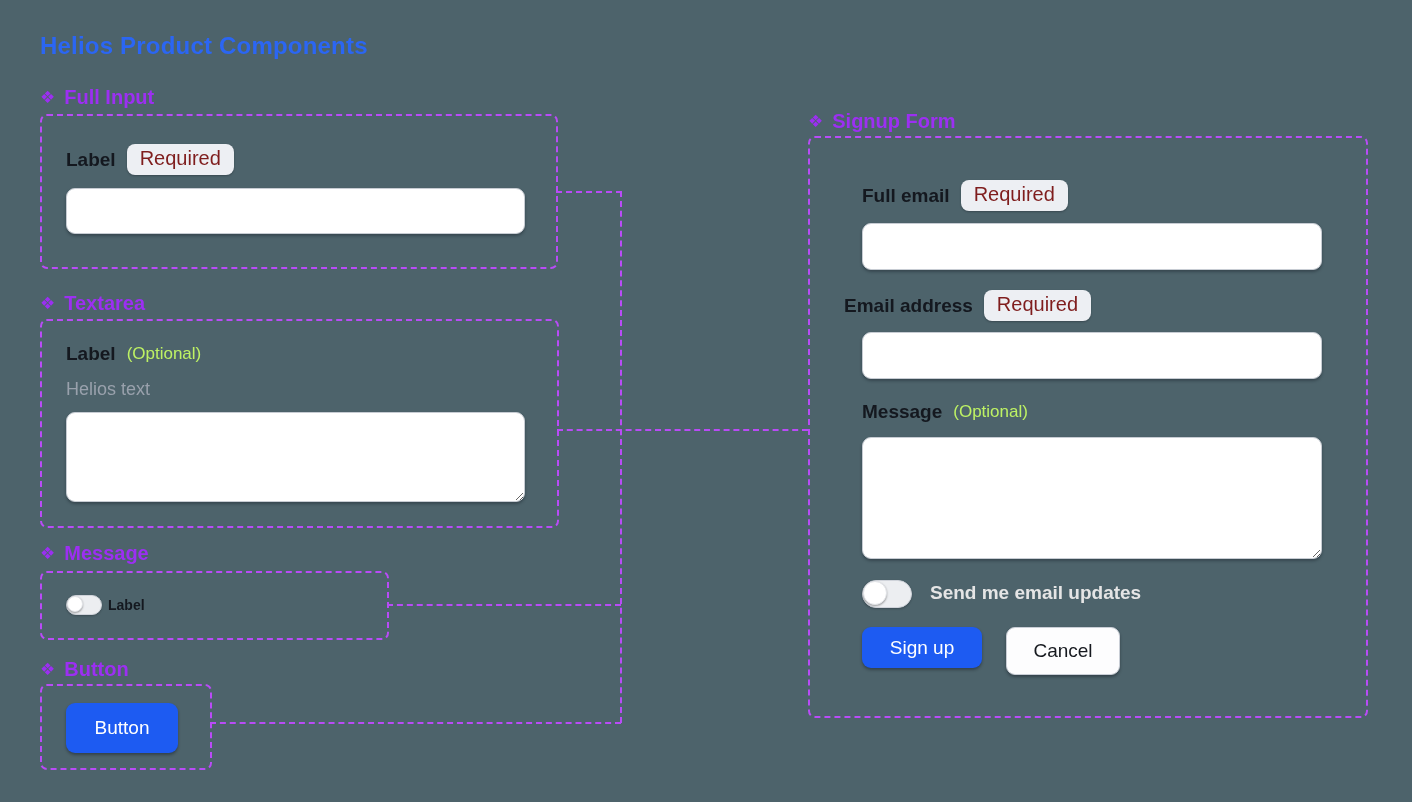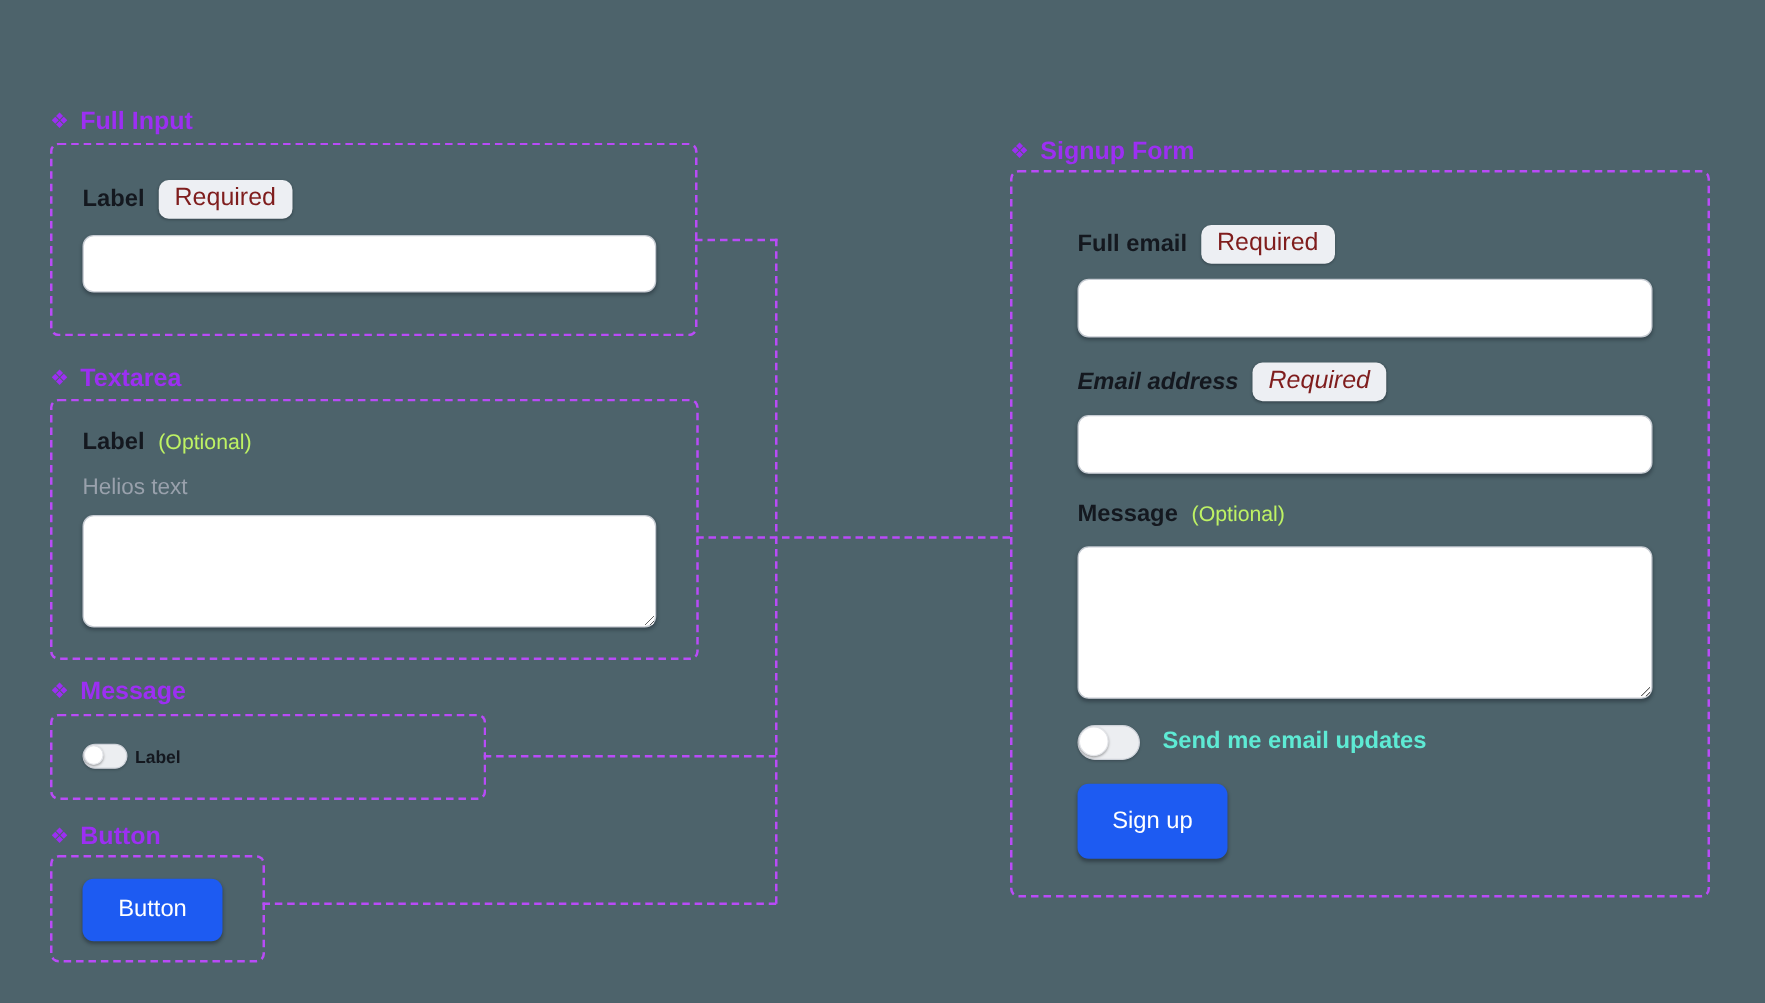--- a/index.html
+++ b/index.html
@@ -32,39 +32,40 @@
   .toggle{border-radius:999px;background:#eceef1;border:1px solid #cfd3da;box-shadow:0 1px 2px rgba(10,14,20,.25);}
   .toggle .knob{
     position:absolute;background:#fff;border-radius:50%;
     box-shadow:0 1px 2px rgba(0,0,0,.35);border:1px solid #e2e4e8;box-sizing:border-box;
   }
   .toggle-sm{width:34px;height:18px;}
   .toggle-sm .knob{width:16px;height:16px;left:0px;top:0px;}
   .toggle-lg{width:48px;height:26px;}
   .toggle-lg .knob{width:24px;height:24px;left:0px;top:0px;}
   .toggle-label-sm{font-size:14px;font-weight:700;color:#14181f;white-space:nowrap;}
-  .toggle-label-lg{font-size:19px;font-weight:700;color:#5eead4;white-space:nowrap;}
+  .toggle-label-lg{font-size:19px;font-weight:700;color:#e5e5e5;white-space:nowrap;}
   .btn{
     border:none;border-radius:9px;font-family:inherit;font-weight:400;cursor:pointer;
     box-shadow:0 2px 3px rgba(15,20,28,.4);
   }
   .btn-primary{background:#1d5bf2;color:#fff;font-size:19px;}
   .btn-secondary{background:#fdfdfe;color:#16191f;font-size:19px;border:1px solid #c9ced6;}
 </style>
 </head>
 <body>
 
 <div class="canvas">
 
   <div class="abs connector-h" style="left:556px;top:191px;width:66px;"></div>
   <div class="abs connector-v" style="left:620px;top:191px;height:532px;"></div>
   <div class="abs connector-h" style="left:387px;top:604px;width:234px;"></div>
   <div class="abs connector-h" style="left:210px;top:722px;width:411px;"></div>
   <div class="abs connector-h" style="left:557px;top:429px;width:251px;"></div>
 
+  <div class="abs section-title helios-title" style="left:40px;top:32px;">Helios Product Components</div>
 
   <div class="abs comp-label" style="left:40px;top:86px;">
     <span class="comp-icon">❖</span>
     <span>Full Input</span>
   </div>
   <div class="abs dashed-box" style="left:40px;top:114px;width:514px;height:151px;"></div>
   <div class="abs label-row" style="left:66px;top:144px;">
     <span class="field-label">Label</span>
     <span class="badge">Required</span>
   </div>
@@ -105,32 +106,33 @@
     <span>Signup Form</span>
   </div>
   <div class="abs dashed-box" style="left:808px;top:136px;width:556px;height:578px;"></div>
 
   <div class="abs label-row" style="left:862px;top:180px;">
     <span class="field-label">Full email</span>
     <span class="badge">Required</span>
   </div>
   <input type="text" class="abs text-input" style="left: 862px; top: 223px; width: 460px; height: 47px;" value="">
 
-  <div class="abs label-row" style="left:862px;top:290px;font-style:italic;">
+  <div class="abs label-row" style="left:844px;top:290px;">
     <span class="field-label">Email address</span>
     <span class="badge">Required</span>
   </div>
   <input type="text" class="abs text-input" style="left: 862px; top: 332px; width: 460px; height: 47px;" value="">
 
   <div class="abs label-row" style="left:862px;top:401px;">
     <span class="field-label">Message</span>
     <span class="optional">(Optional)</span>
   </div>
   <textarea class="abs text-area" style="left: 862px; top: 437px; width: 460px; height: 122px;"></textarea>
 
   <div class="abs toggle toggle-lg" style="left:862px;top:580px;">
     <span class="knob"></span>
   </div>
   <div class="abs toggle-label-lg" style="left:930px;top:582px;">Send me email updates</div>
 
-  <button class="abs btn btn-primary" style="left:862px;top:627px;width:120px;height:60px;">Sign up</button>
+  <button class="abs btn btn-primary" style="left:862px;top:627px;width:120px;height:41px;">Sign up</button>
+  <button class="abs btn btn-secondary" style="left:1006px;top:627px;width:114px;height:48px;">Cancel</button>
 
 </div>
 
 </body></html>

